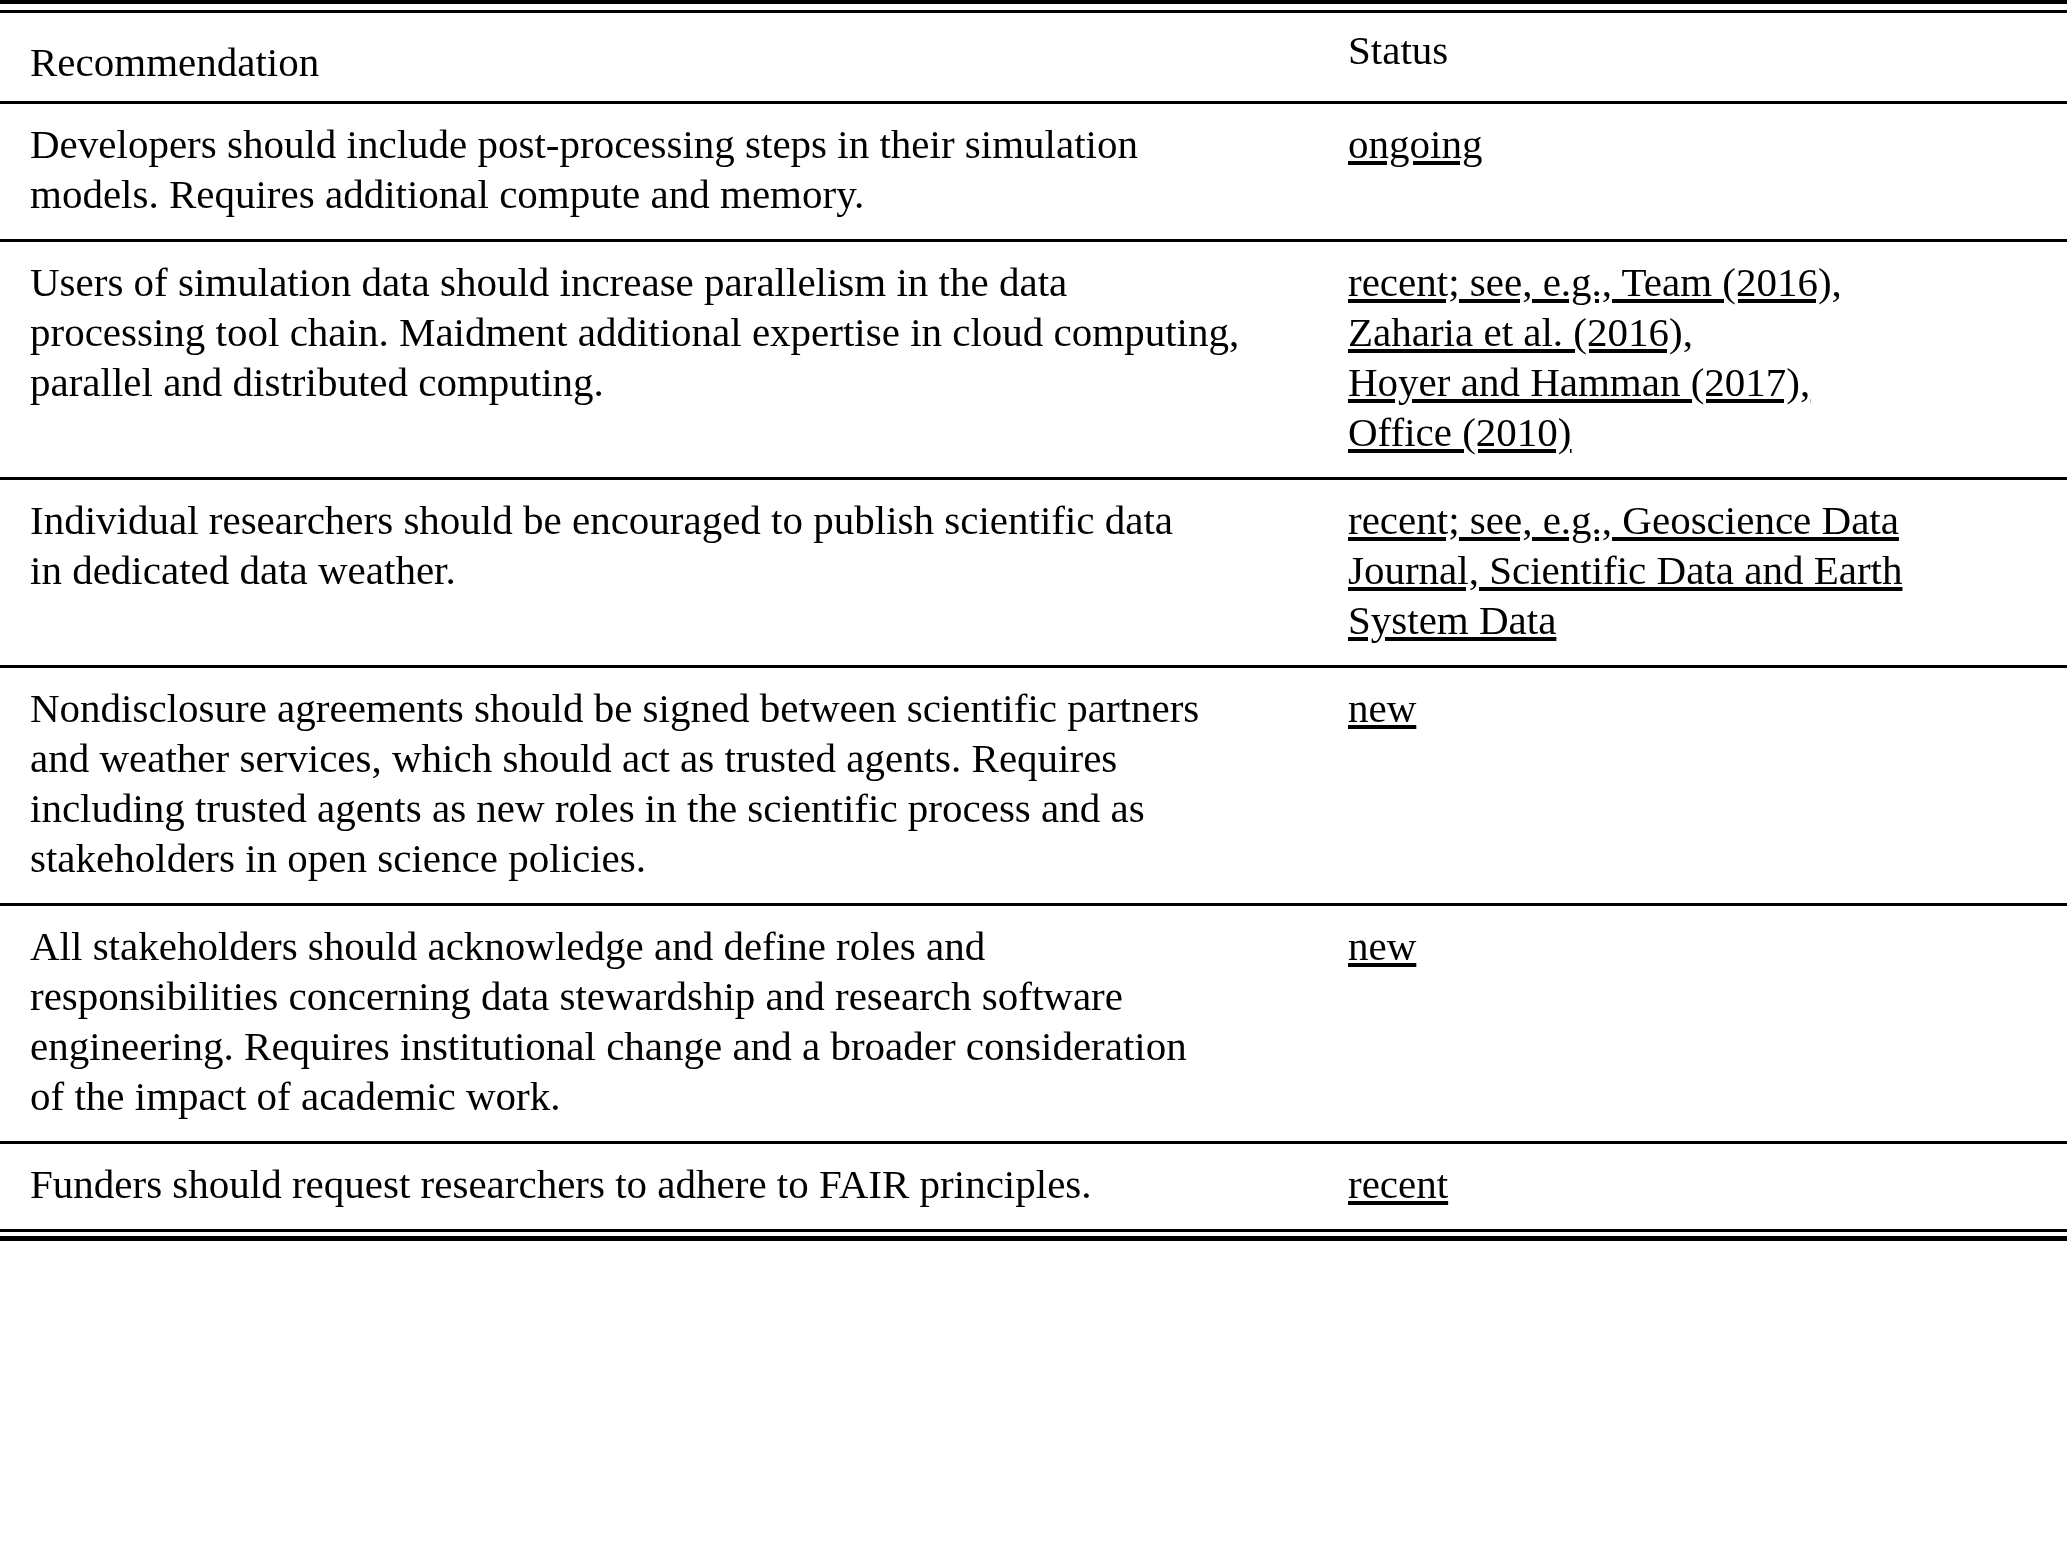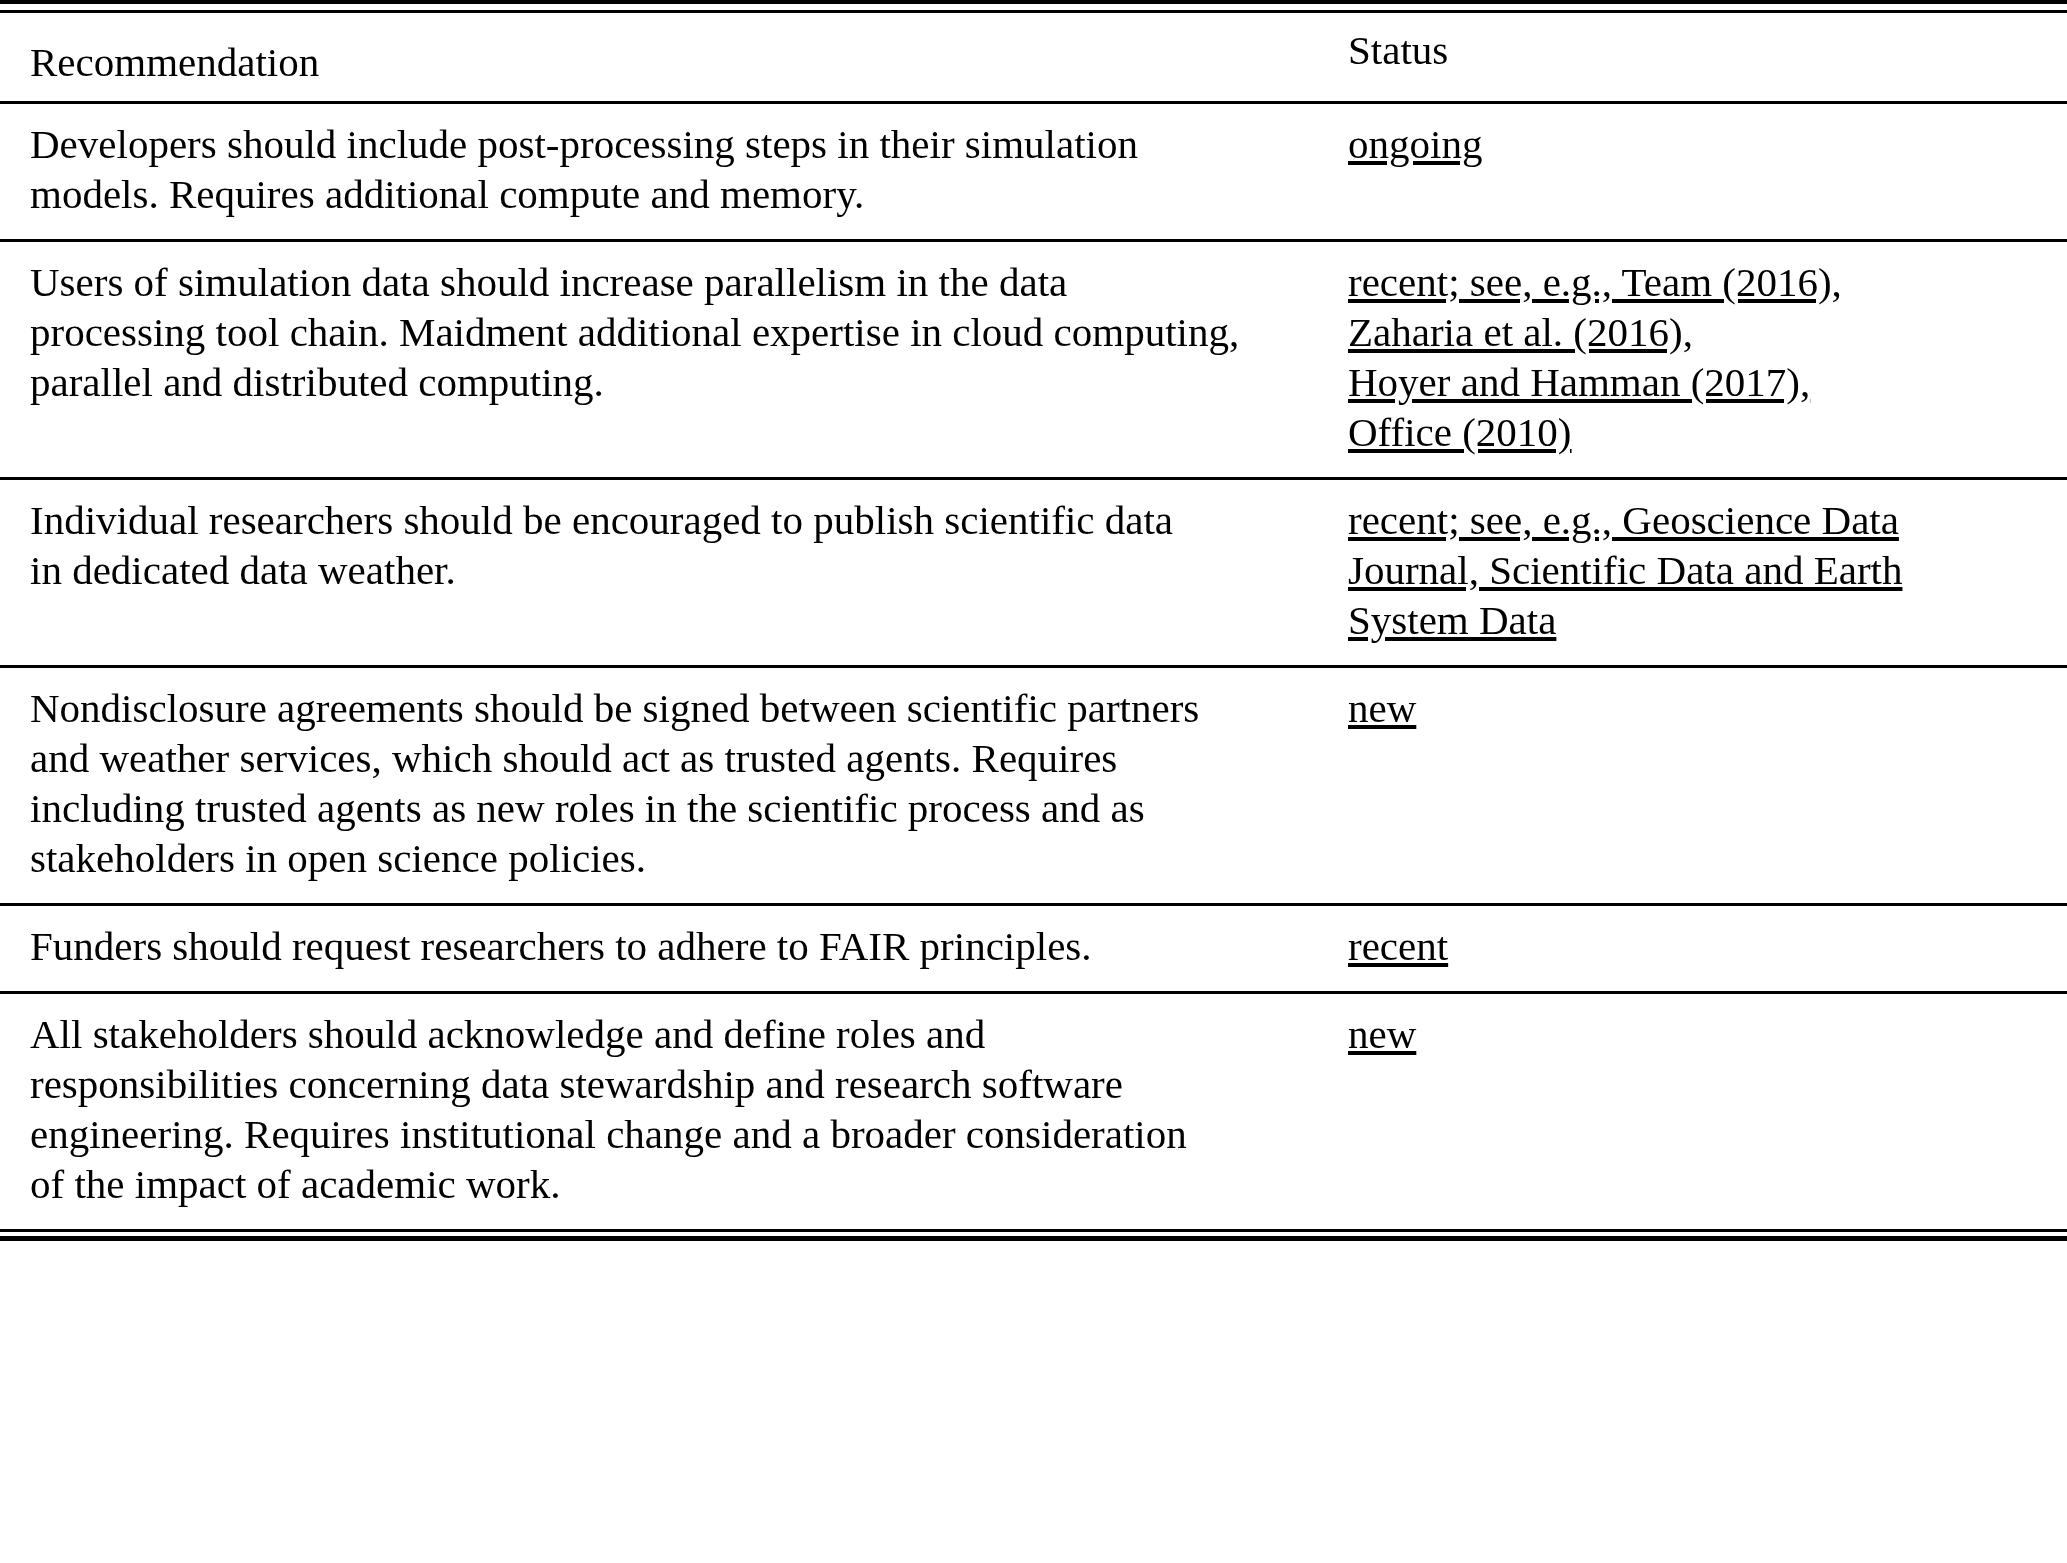--- a/index.html
+++ b/index.html
@@ -81,26 +81,26 @@
 System Data</td>
     </tr>
     <tr>
       <td class="rec">Nondisclosure agreements should be signed between scientific partners
 and weather services, which should act as trusted agents. Requires
 including trusted agents as new roles in the scientific process and as
 stakeholders in open science policies.</td>
       <td class="status">new</td>
     </tr>
     <tr>
-      <td class="rec">Funders should request researchers to adhere to FAIR principles.</td>
-      <td class="status">recent</td>
-    </tr>
-    <tr>
       <td class="rec">All stakeholders should acknowledge and define roles and
 responsibilities concerning data stewardship and research software
 engineering. Requires institutional change and a broader consideration
 of the impact of academic work.</td>
       <td class="status">new</td>
+    </tr>
+    <tr>
+      <td class="rec">Funders should request researchers to adhere to FAIR principles.</td>
+      <td class="status">recent</td>
     </tr>
   </tbody>
 </table>
 
 <div class="bottom-rule"></div>
 
 </body></html>

